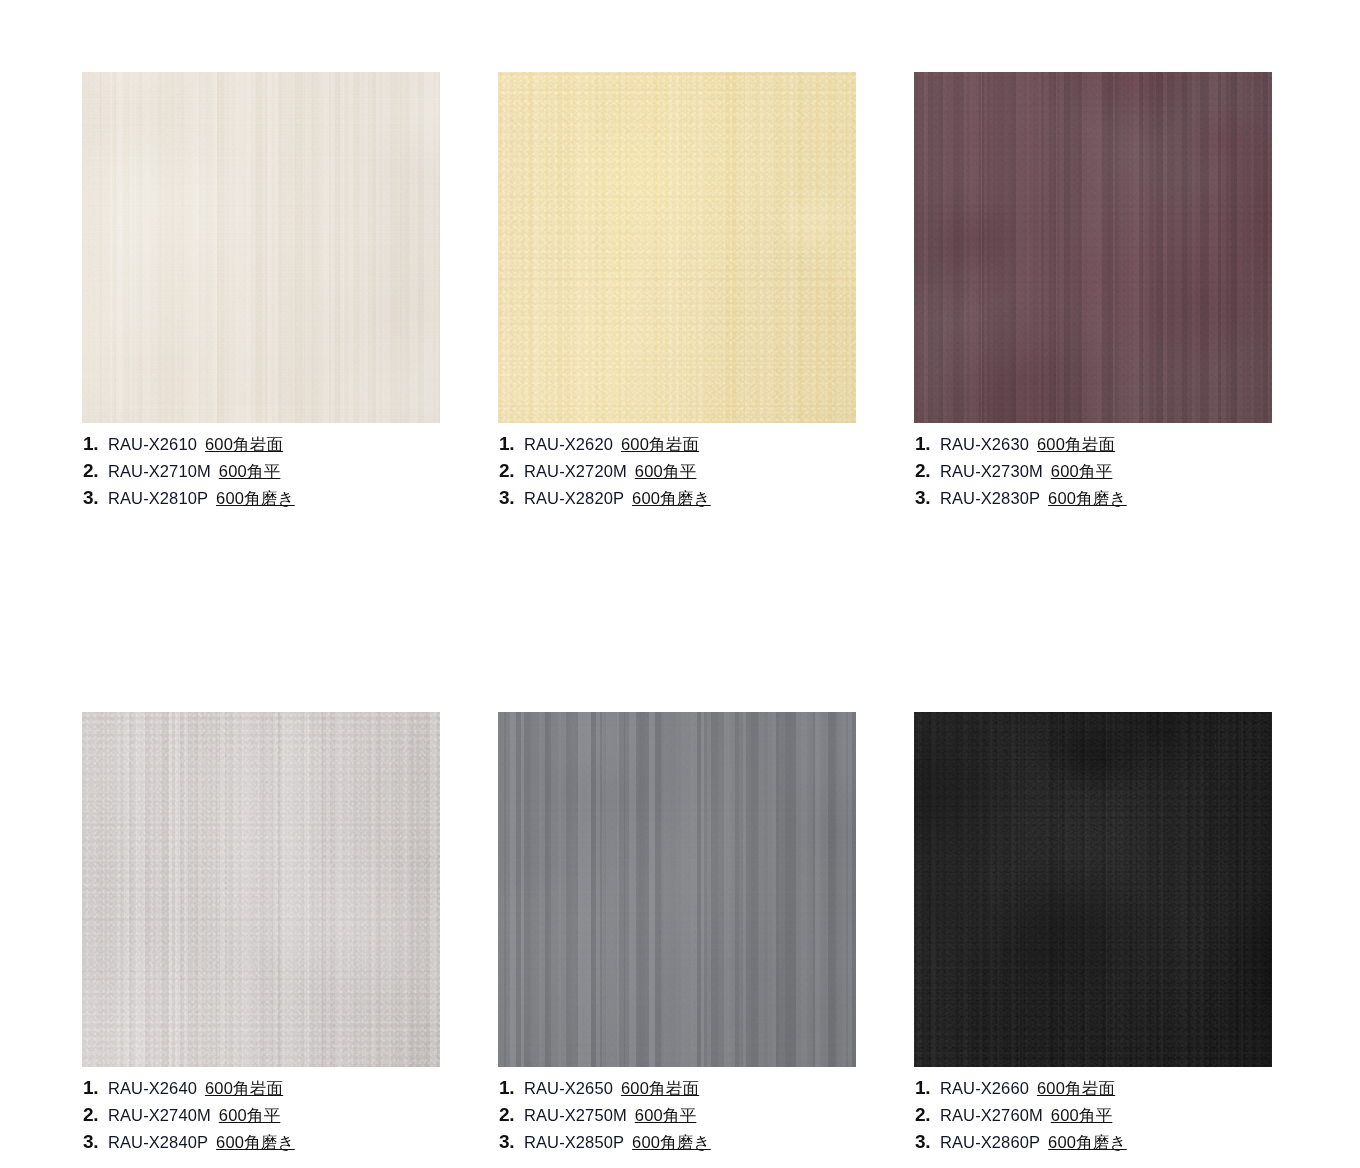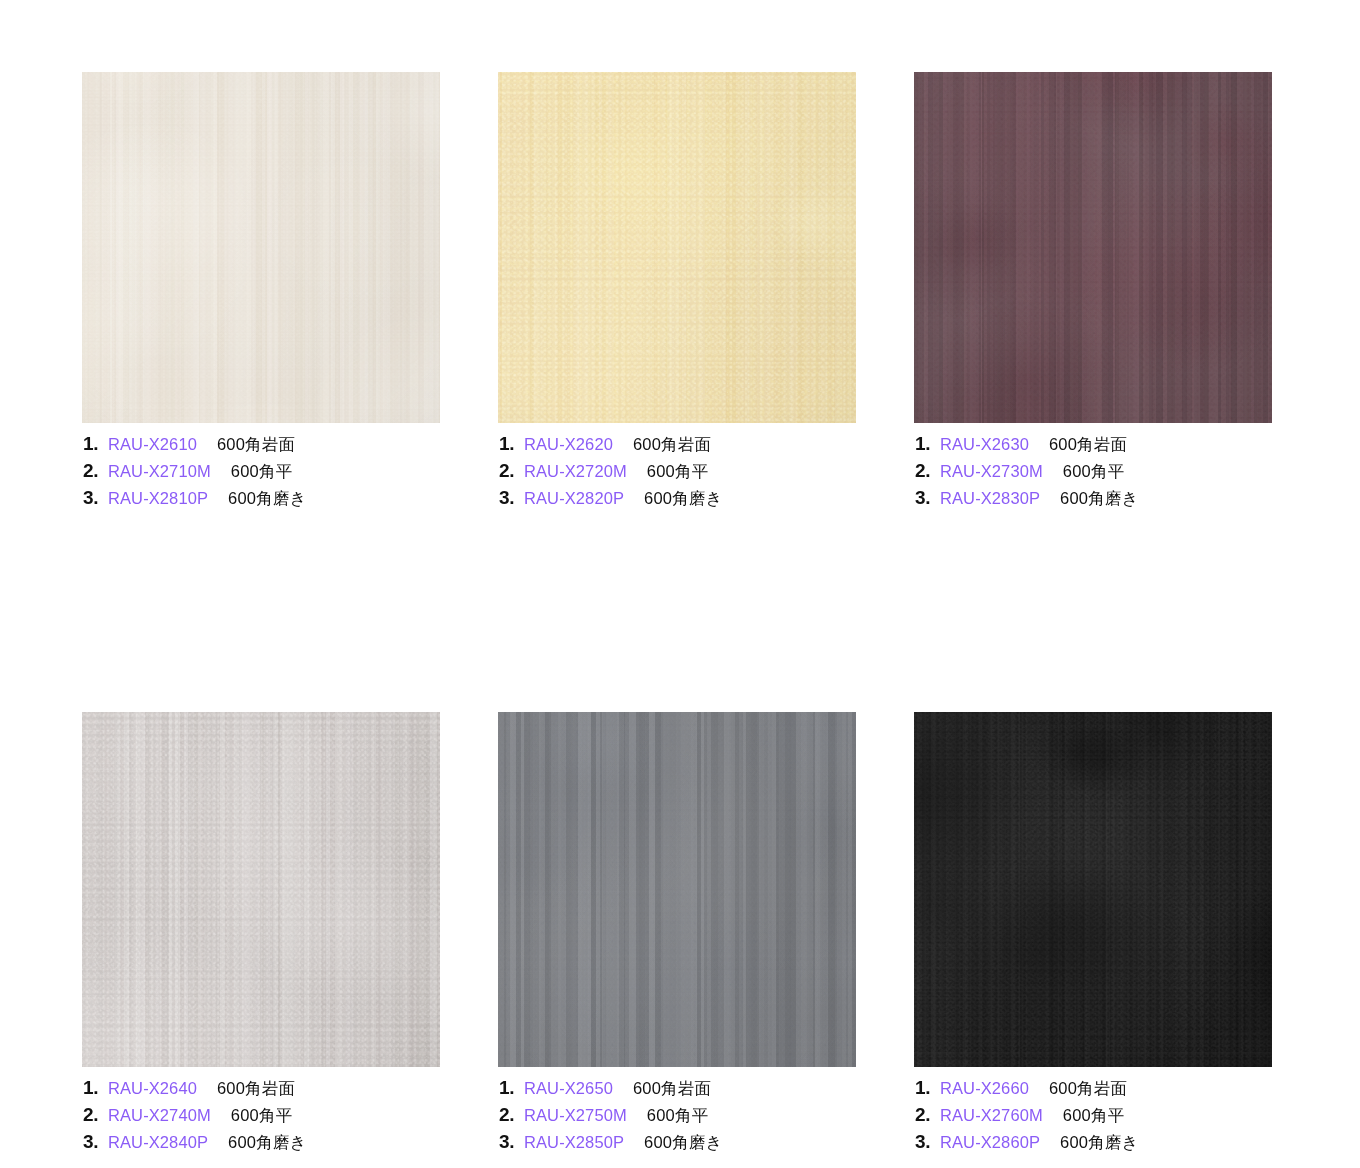--- a/index.html
+++ b/index.html
@@ -94,30 +94,31 @@
     line-height: 1;
     letter-spacing: -0.2px;
     min-width: 22px;
     color: #111;
   }
   .cap-code {
     font-size: 16.5px;
     font-weight: normal;
     line-height: 1;
     letter-spacing: 0.1px;
-    color: #8b5cf6;
+    color: #0f172a;
     margin-left: 3px;
   }
   .cap-spec {
     font-size: 16.5px;
     font-weight: normal;
     line-height: 1;
     letter-spacing: 0.2px;
     color: #111;
-    margin-left: 20px;
+    margin-left: 8px;
+    text-decoration: underline;
   }
 </style>
 </head>
 <body>
 
 <div class="page">
 
   <div class="sample-grid">
 
     <div class="sample-cell">

